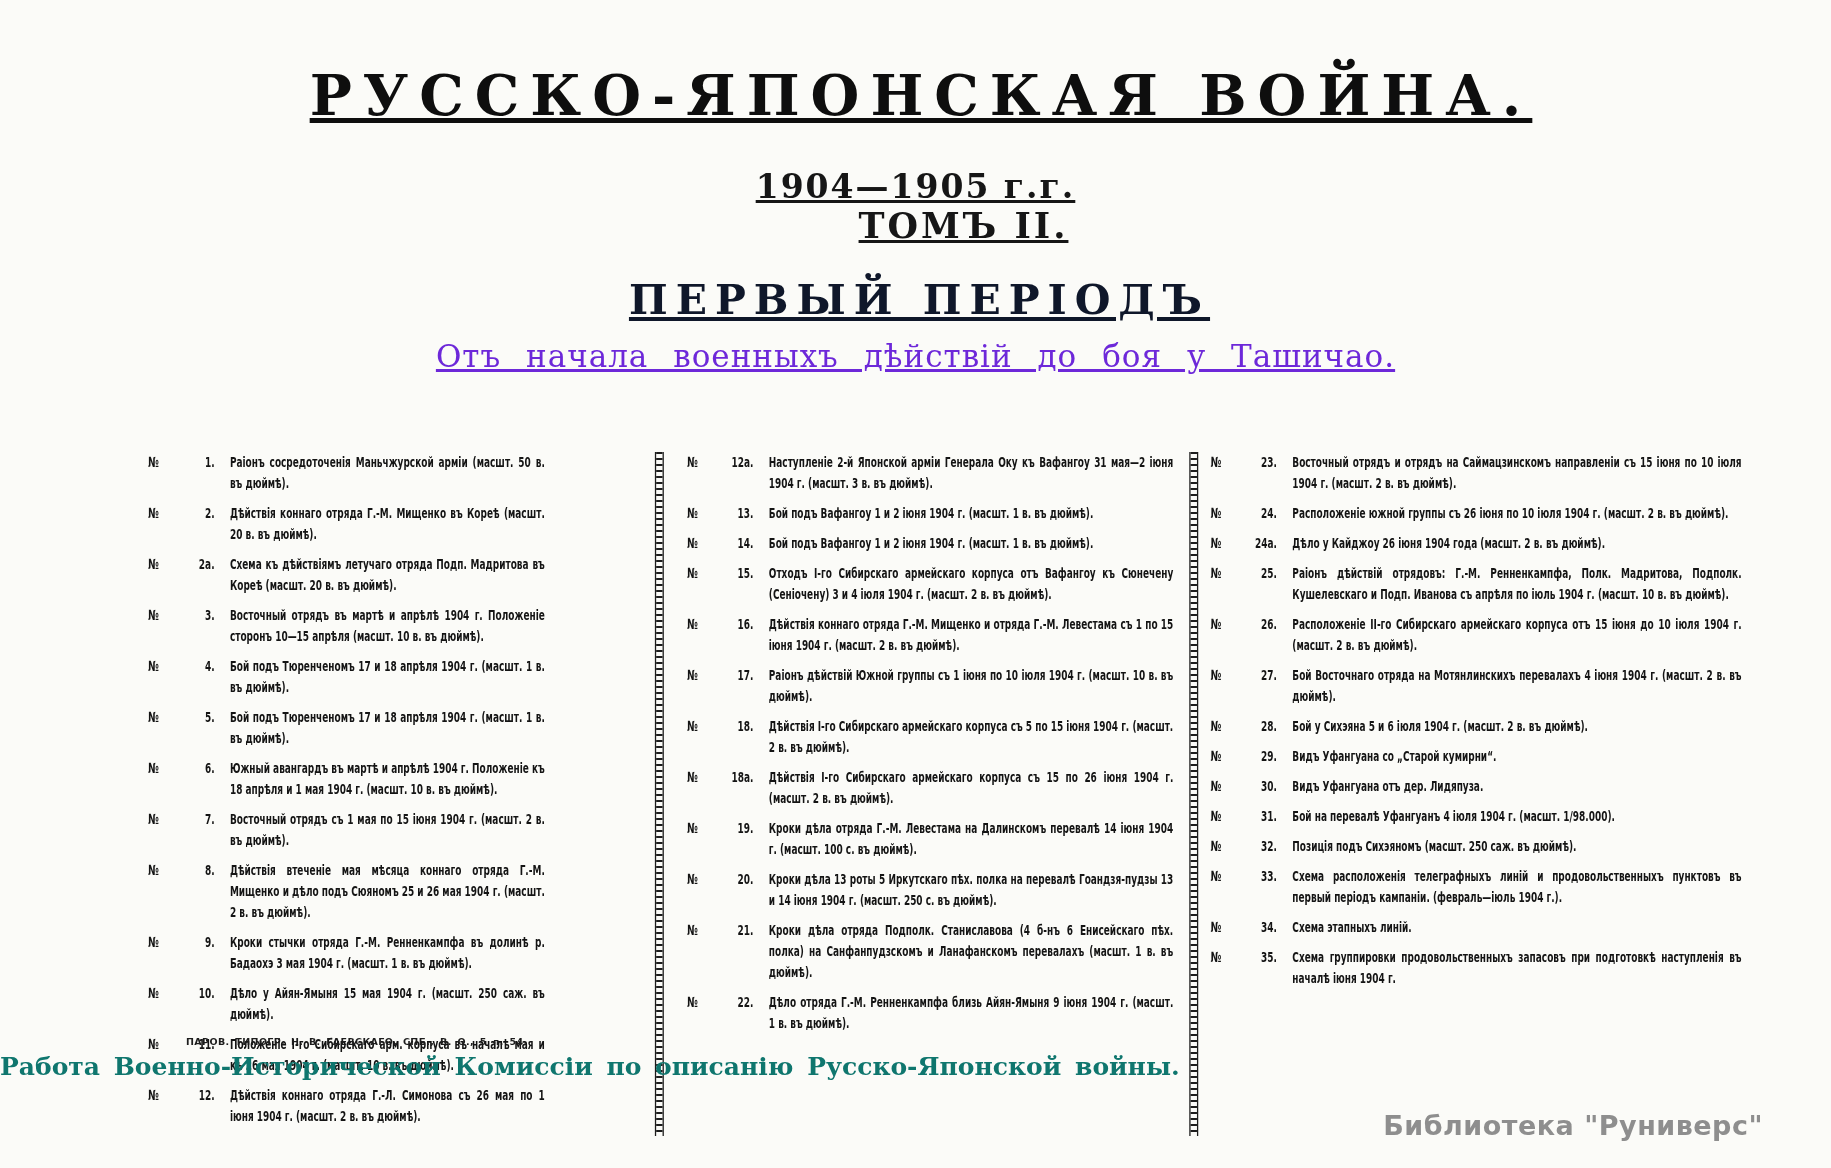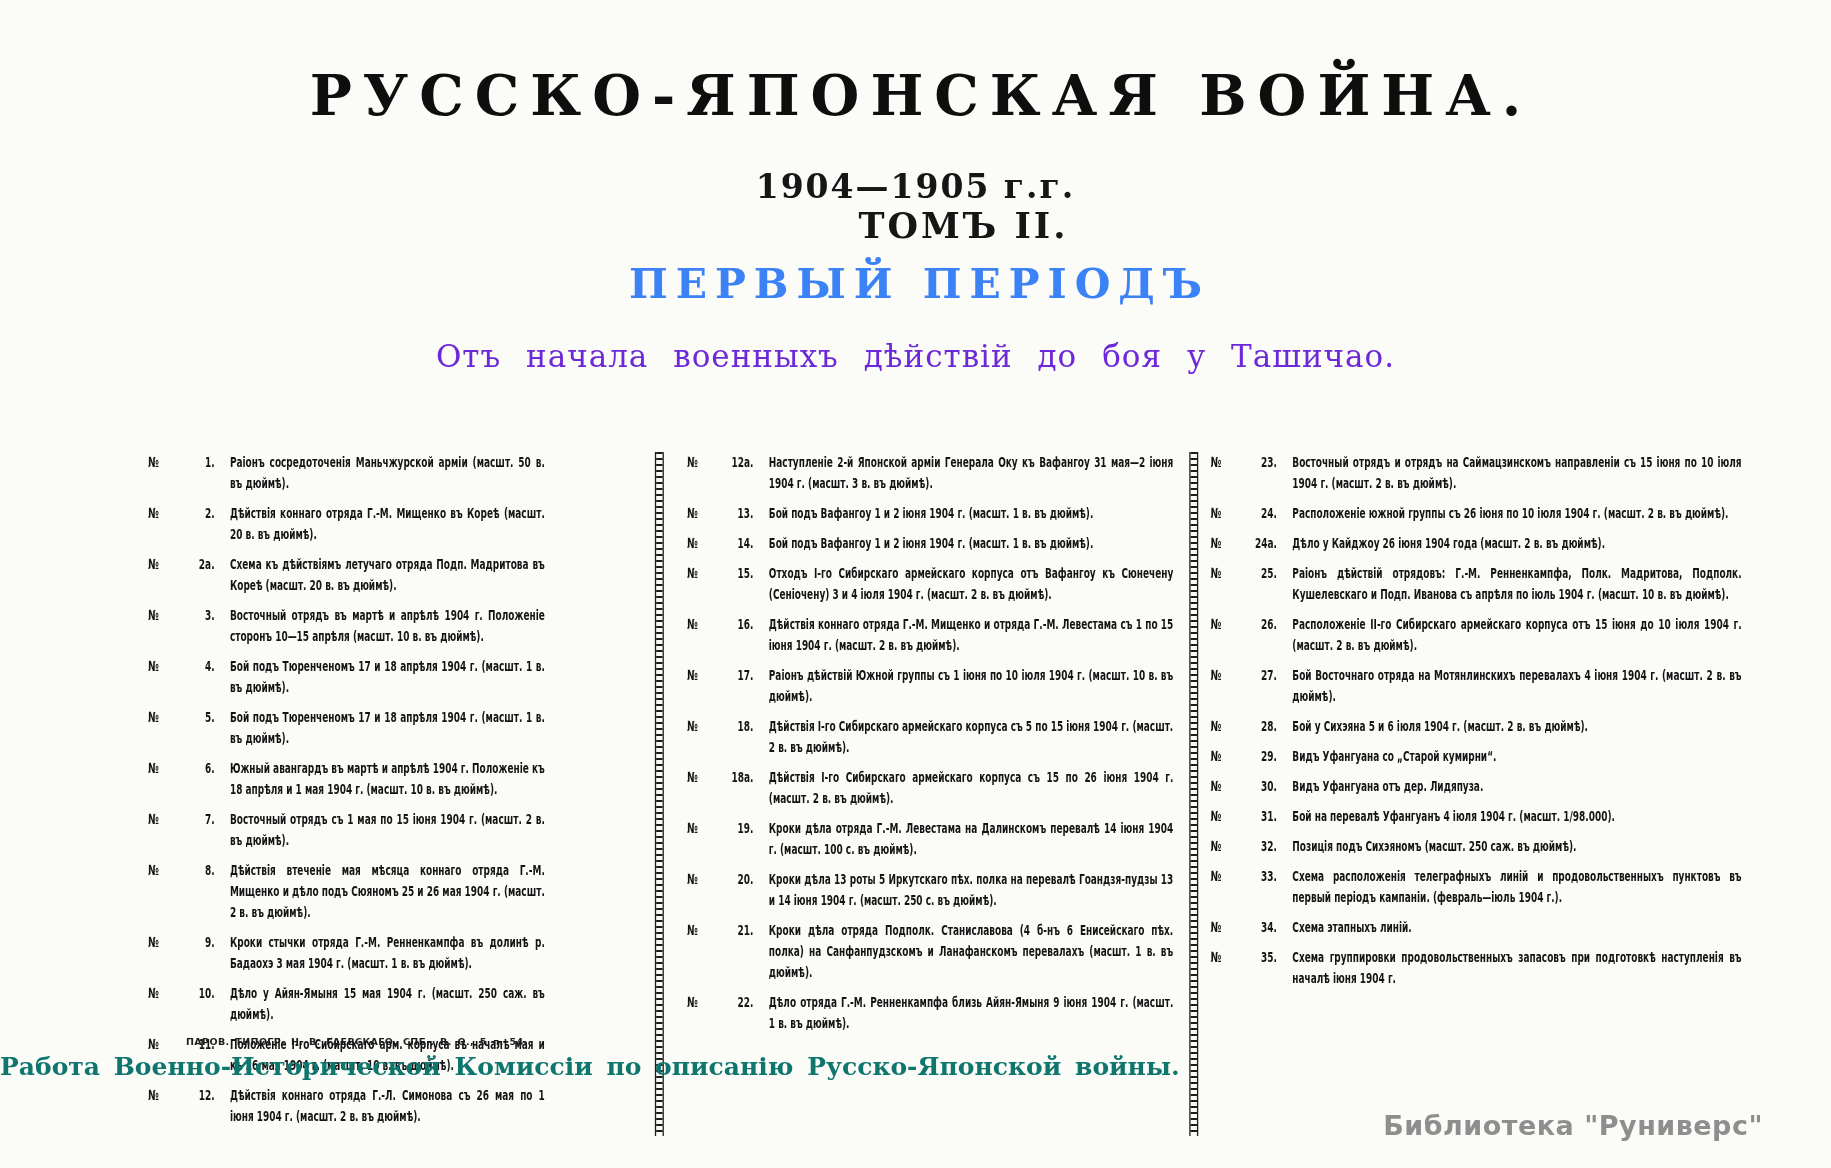--- a/index.html
+++ b/index.html
@@ -9,21 +9,21 @@
     font-family: "DejaVu Sans", sans-serif;
     -webkit-font-smoothing: antialiased;
   }
   .page {
     position: relative;
     width: 1831px; height: 1168px;
     background: #fbfbf8;
     color: #161616;
     overflow: hidden;
   }
-  .hdr-line { position: absolute; left: 0; width: 100%; text-align: center; white-space: nowrap; }
+  .hdr-line { position: absolute; left: 0; width: 100%; text-align: center; white-space: nowrap; text-decoration: underline; }
   .t1 {
     top: 62px;
     font-family: "DejaVu Serif", serif;
     font-weight: 700; font-size: 56px;
     letter-spacing: 11px; text-indent: 11px;
     color: #0e0e0e;
   }
   .t2 {
     top: 167px;
     font-family: "DejaVu Serif", serif;
@@ -31,25 +31,25 @@
     letter-spacing: 2px;
   }
   .t3 {
     top: 205px;
     font-family: "DejaVu Serif", serif;
     font-weight: 700; font-size: 35px;
     letter-spacing: 3px;
     margin-left: 48px;
   }
   .t4 {
-    top: 260px;
+    top: 276px;
     font-family: "DejaVu Serif", serif;
     font-weight: 700; font-size: 41px;
     letter-spacing: 8px; text-indent: 8px;
-    color: #3b82f6;
+    color: #0f172a;
   }
   .t5 {
     top: 338px;
     font-family: "DejaVu Serif", serif;
     font-weight: 400; font-size: 31px;
     letter-spacing: 1px; word-spacing: 14px;
     color: #6d28d9;
   }
 
   

